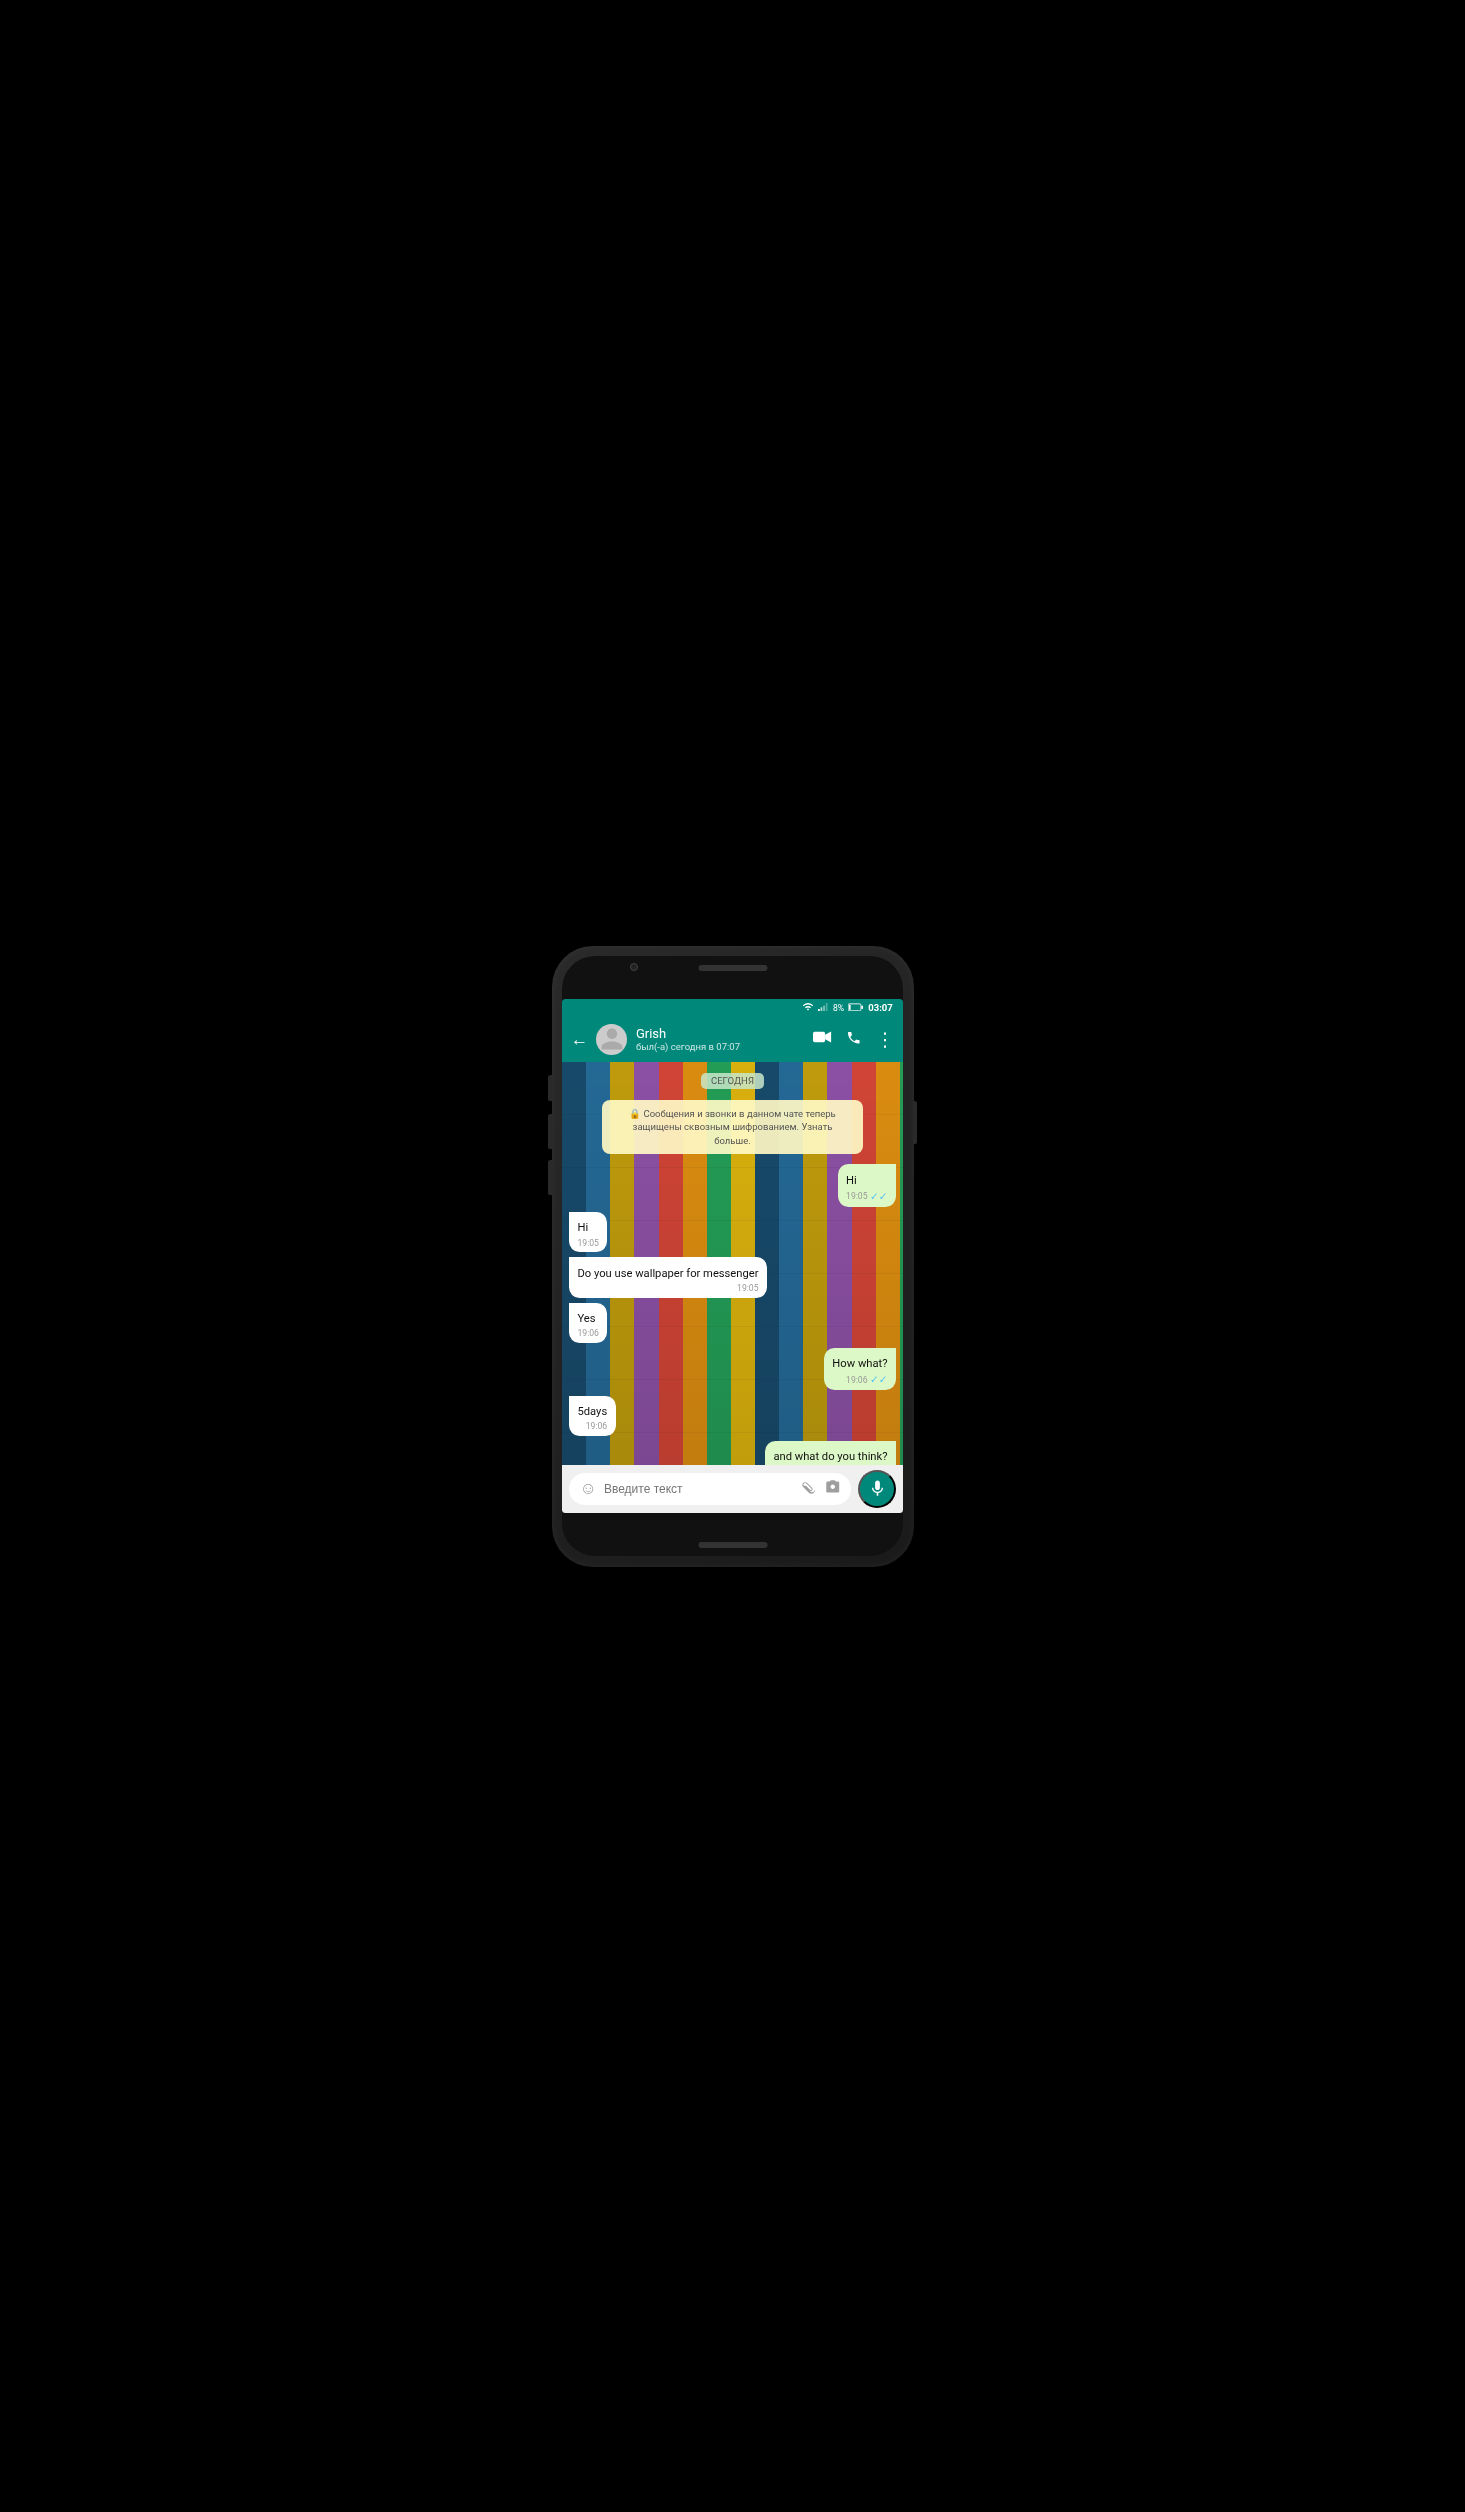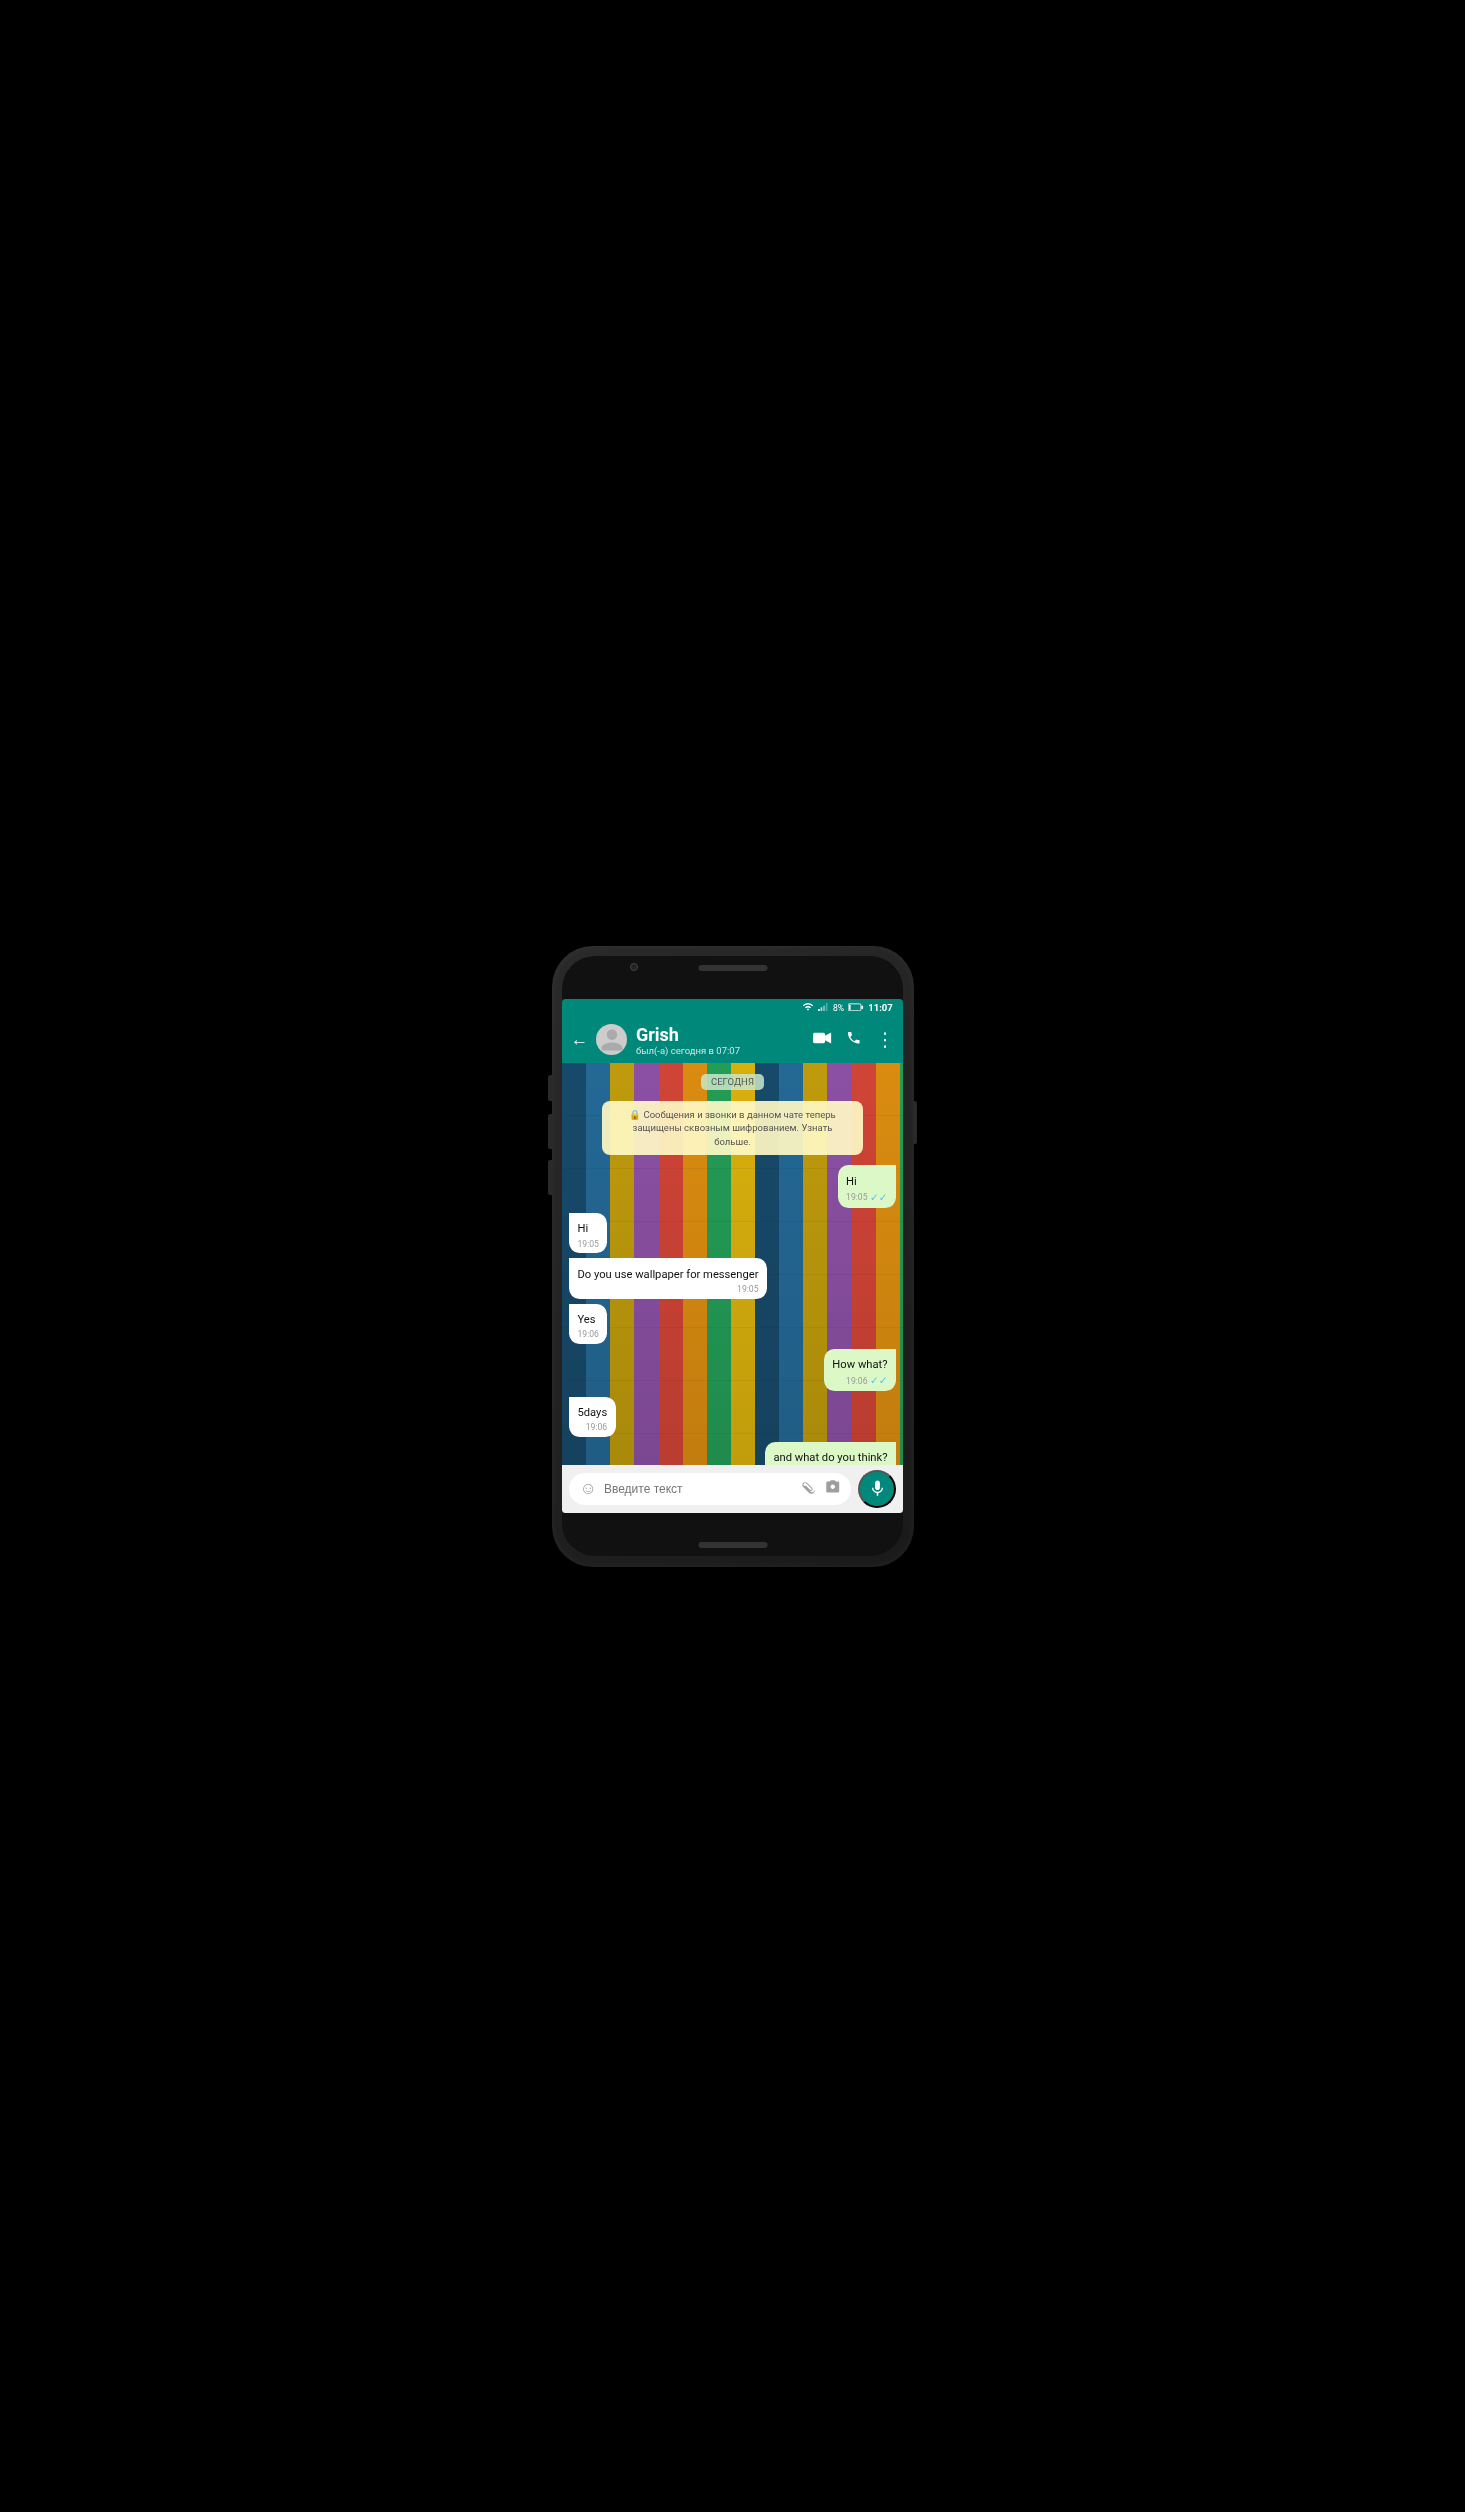--- a/index.html
+++ b/index.html
@@ -181,22 +181,22 @@
       width: 26px;
       height: 26px;
     }
 
     .header-info {
       flex: 1;
     }
 
     .header-name {
       color: white;
-      font-size: 18px;
-      font-weight: 700;
+      font-size: 13px;
+      font-weight: 400;
     }
 
     .header-status {
       color: rgba(255,255,255,0.8);
       font-size: 9.5px;
     }
 
     .header-actions {
       display: flex;
       gap: 14px;
@@ -447,21 +447,21 @@
           </span>
           <span class="status-battery">8%</span>
 
           <span style="color:white;font-size:9.5px;">
             <svg width="15.5" height="8.6" viewBox="0 0 18 10" fill="none" stroke="white" stroke-width="1">
               <rect x="0" y="1" width="15" height="8" rx="1.5"></rect>
               <rect x="15.5" y="3" width="2" height="4" rx="1" fill="white" stroke="none"></rect>
               <rect x="1" y="2" width="2" height="6" fill="white" stroke="none"></rect>
             </svg>
           </span>
-          <span class="status-time">11:07</span>
+          <span class="status-time">03:07</span>
         </div>
       </div>
 
       <div class="chat-header">
         <span class="header-back">←</span>
         <div class="header-avatar">
           <svg viewBox="0 0 24 24" fill="#aaa">
             <path d="M12 12c2.7 0 4.8-2.1 4.8-4.8S14.7 2.4 12 2.4 7.2 4.5 7.2 7.2 9.3 12 12 12zm0 2.4c-3.2 0-9.6 1.6-9.6 4.8v2.4h19.2v-2.4c0-3.2-6.4-4.8-9.6-4.8z"></path>
           </svg>
         </div>

